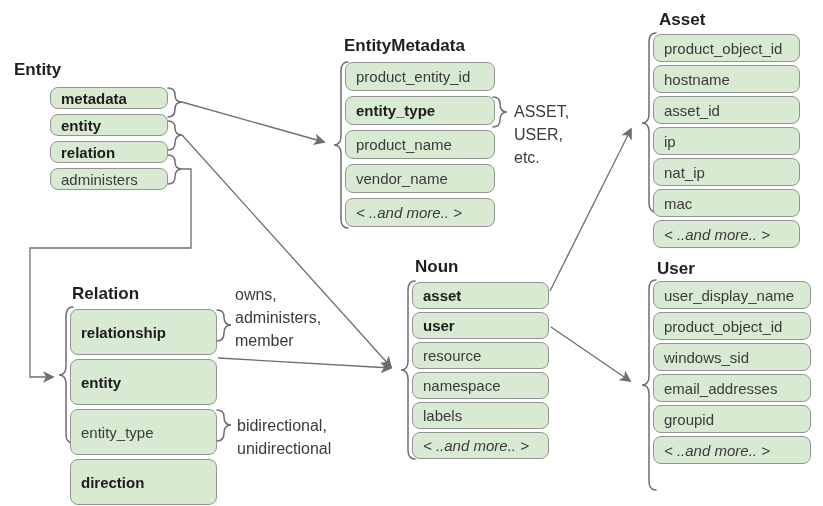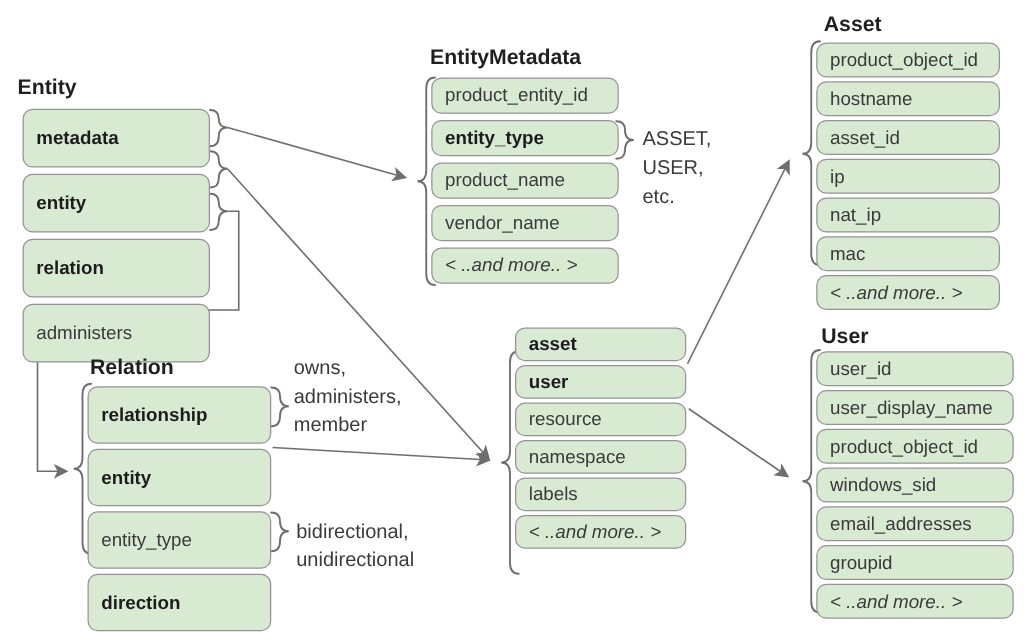--- a/index.html
+++ b/index.html
@@ -50,21 +50,21 @@
     color: var(--field-text);
     white-space: nowrap;
   }
   .field.b { font-weight: bold; color: var(--bold-text); }
   .field.more { font-style: italic; }
 
   
   #box-entity            { left: 18px;  top: 60px;  width: 150px; }
   #box-entity h2         { margin-left: -4px; }
   #box-entity .fields    { margin-top: 7px; gap: 5px; }
-  #box-entity .field     { height: 47px; }
+  #box-entity .field     { height: 22px; margin-left: 32px; }
 
   #box-entity-metadata         { left: 345px; top: 36px; width: 150px; }
   #box-entity-metadata h2      { margin-left: -1px; }
   #box-entity-metadata .fields { margin-top: 6px; gap: 5px; text-align: center; }
   #box-entity-metadata .field  { height: 29px; }
 
   #box-asset            { left: 653px; top: 10px; width: 147px; }
   #box-asset h2         { margin-left: 6px; }
   #box-asset .fields    { margin-top: 4px; gap: 3px; }
   #box-asset .field     { height: 28px; }
@@ -161,31 +161,31 @@
       <div class="field">ip</div>
       <div class="field">nat_ip</div>
       <div class="field">mac</div>
       <div class="field more">&lt; ..and more.. &gt;</div>
     </div>
   </section>
 
   <section class="box" id="box-user">
     <h2>User</h2>
     <div class="fields">
-      <div class="field">user_id</div>
       <div class="field">user_display_name</div>
       <div class="field">product_object_id</div>
       <div class="field">windows_sid</div>
       <div class="field">email_addresses</div>
       <div class="field">groupid</div>
       <div class="field more">&lt; ..and more.. &gt;</div>
     </div>
   </section>
 
   <section class="box" id="box-noun">
+    <h2>Noun</h2>
     <div class="fields">
       <div class="field b">asset</div>
       <div class="field b">user</div>
       <div class="field">resource</div>
       <div class="field">namespace</div>
       <div class="field">labels</div>
       <div class="field more">&lt; ..and more.. &gt;</div>
     </div>
   </section>
 

